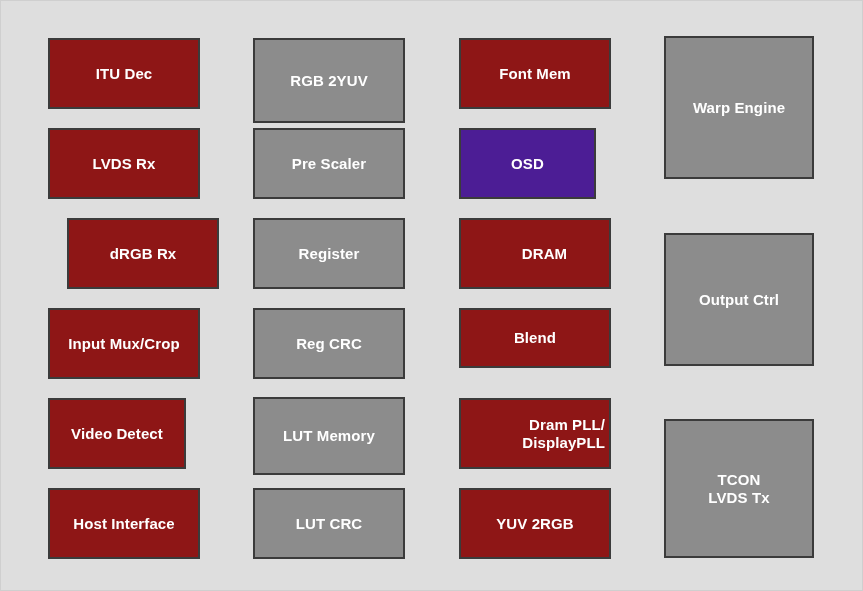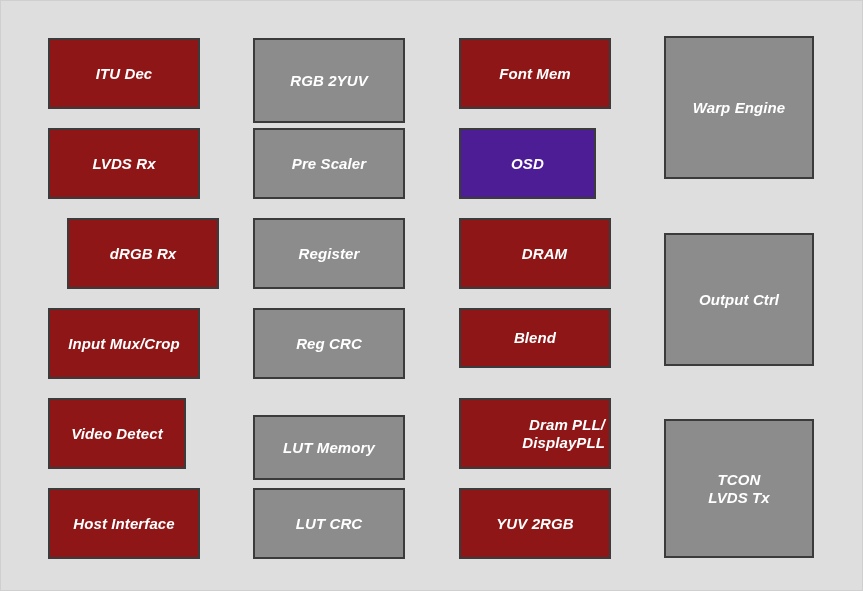--- a/index.html
+++ b/index.html
@@ -36,41 +36,40 @@
     white-space: pre-line;
     user-select: none;
   }
   .block.red  { background: #8e1616; }
   .block.gray { background: #8c8c8c; }
   .block .label {
     display: block;
     width: 100%;
     padding: 0 4px;
     box-sizing: border-box;
-    font-style: italic;
   }
 </style>
 </head>
 <body>
 
 <div id="canvas" style="width: 863px; height: 591px; background: rgb(222, 222, 222);">
     <div style="position: static;">
       <div class="block red" style="left: 47px; top: 37px; width: 152px; height: 71px; background: rgb(142, 22, 22); border-color: rgb(59, 59, 59); color: rgb(255, 255, 255);"><span class="label">ITU Dec</span></div>
       <div class="block red" style="left: 47px; top: 127px; width: 152px; height: 71px; background: rgb(142, 22, 22); border-color: rgb(59, 59, 59); color: rgb(255, 255, 255);"><span class="label">LVDS Rx</span></div>
       <div class="block red" style="left: 47px; top: 217px; width: 152px; height: 71px; background: rgb(142, 22, 22); border-color: rgb(59, 59, 59); color: rgb(255, 255, 255); margin-left: 19px;"><span class="label">dRGB Rx</span></div>
       <div class="block red" style="left: 47px; top: 307px; width: 152px; height: 71px; background: rgb(142, 22, 22); border-color: rgb(59, 59, 59); color: rgb(255, 255, 255);"><span class="label">Input Mux/Crop</span></div>
       <div class="block red" style="left: 47px; top: 397px; width: 138px; height: 71px; background: rgb(142, 22, 22); border-color: rgb(59, 59, 59); color: rgb(255, 255, 255);"><span class="label">Video Detect</span></div>
       <div class="block red" style="left: 47px; top: 487px; width: 152px; height: 71px; background: rgb(142, 22, 22); border-color: rgb(59, 59, 59); color: rgb(255, 255, 255);"><span class="label">Host Interface</span></div>
     </div>
     <div style="position: static;">
       <div class="block gray" style="left: 252px; top: 37px; width: 152px; height: 85px; background: rgb(140, 140, 140); border-color: rgb(59, 59, 59); color: rgb(255, 255, 255);"><span class="label">RGB 2YUV</span></div>
       <div class="block gray" style="left: 252px; top: 127px; width: 152px; height: 71px; background: rgb(140, 140, 140); border-color: rgb(59, 59, 59); color: rgb(255, 255, 255);"><span class="label">Pre Scaler</span></div>
       <div class="block gray" style="left: 252px; top: 217px; width: 152px; height: 71px; background: rgb(140, 140, 140); border-color: rgb(59, 59, 59); color: rgb(255, 255, 255);"><span class="label">Register</span></div>
       <div class="block gray" style="left: 252px; top: 307px; width: 152px; height: 71px; background: rgb(140, 140, 140); border-color: rgb(59, 59, 59); color: rgb(255, 255, 255);"><span class="label">Reg CRC</span></div>
-      <div class="block gray" style="left: 252px; top: 414px; width: 152px; height: 65px; background: rgb(140, 140, 140); border-color: rgb(59, 59, 59); color: rgb(255, 255, 255);"><span class="label">LUT Memory</span></div>
+      <div class="block gray" style="left: 252px; top: 396px; width: 152px; height: 78px; background: rgb(140, 140, 140); border-color: rgb(59, 59, 59); color: rgb(255, 255, 255);"><span class="label">LUT Memory</span></div>
       <div class="block gray" style="left: 252px; top: 487px; width: 152px; height: 71px; background: rgb(140, 140, 140); border-color: rgb(59, 59, 59); color: rgb(255, 255, 255);"><span class="label">LUT CRC</span></div>
     </div>
     <div style="position: static;">
       <div class="block red" style="left: 458px; top: 37px; width: 152px; height: 71px; background: rgb(142, 22, 22); border-color: rgb(59, 59, 59); color: rgb(255, 255, 255);"><span class="label">Font Mem</span></div>
       <div class="block red" style="left: 458px; top: 127px; width: 137px; height: 71px; background: #4c1d95; border-color: rgb(59, 59, 59); color: rgb(255, 255, 255);"><span class="label">OSD</span></div>
       <div class="block red" style="left: 458px; top: 217px; width: 152px; height: 71px; background: rgb(142, 22, 22); border-color: rgb(59, 59, 59); color: rgb(255, 255, 255); padding-left: 19px;"><span class="label">DRAM</span></div>
       <div class="block red" style="left: 458px; top: 307px; width: 152px; height: 60px; background: rgb(142, 22, 22); border-color: rgb(59, 59, 59); color: rgb(255, 255, 255); align-items: center;"><span class="label">Blend</span></div>
       <div class="block red" style="left: 458px; top: 397px; width: 152px; height: 71px; background: rgb(142, 22, 22); border-color: rgb(59, 59, 59); color: rgb(255, 255, 255); text-align: right;"><span class="label">Dram PLL/
 DisplayPLL</span></div>
       <div class="block red" style="left: 458px; top: 487px; width: 152px; height: 71px; background: rgb(142, 22, 22); border-color: rgb(59, 59, 59); color: rgb(255, 255, 255);"><span class="label">YUV 2RGB</span></div>

